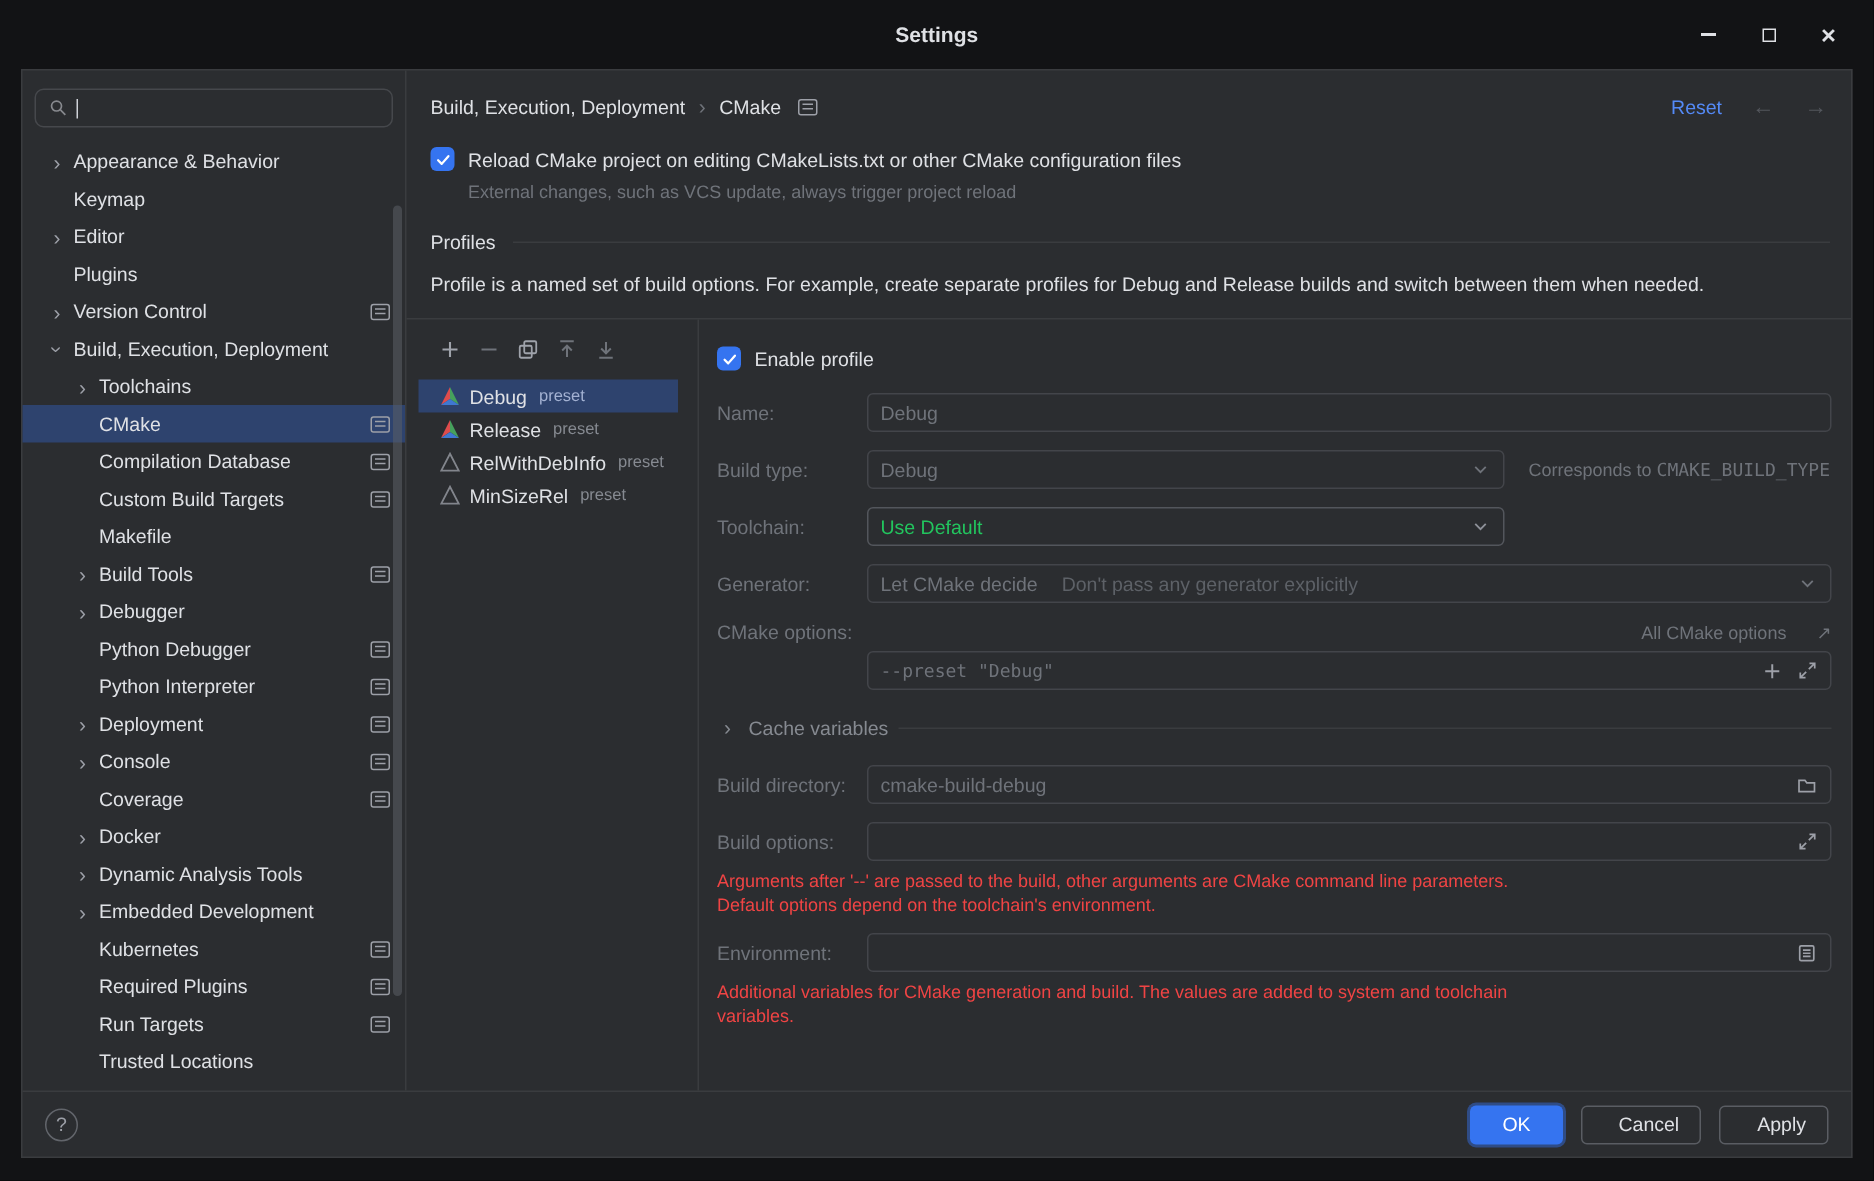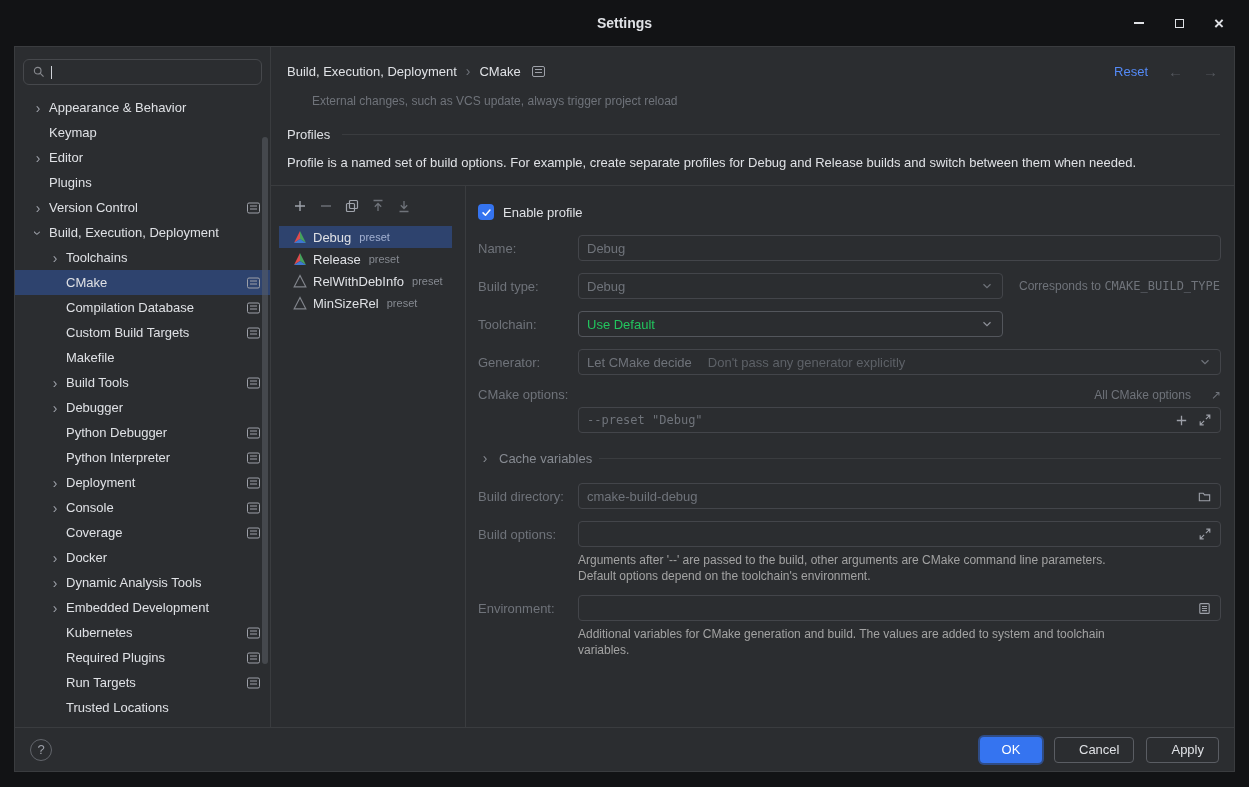--- a/index.html
+++ b/index.html
@@ -84,21 +84,21 @@
   .f-input:not(.enabled) .combo-arrow { color:#6f737a; }
   .field-hint { margin-left:16px; color:#6f737a; font-size:12px; white-space:nowrap; }
   .mono { font-family:"DejaVu Sans Mono", monospace; font-size:12px; }
   .gen-hint { color:#5d6167; margin-left:10px; }
   .input-icons { margin-left:auto; display:flex; align-items:center; gap:9px; color:#9da0a8; flex:none; }
   .input-icons span { display:flex; cursor:pointer; }
   .options-head { display:flex; align-items:center; margin-bottom:5px; }
   .options-link { margin-left:auto; color:#6f737a; font-size:12px; cursor:pointer; display:flex; align-items:center; gap:20px; }
   .cache-row { display:flex; align-items:center; gap:7px; color:#868a91; margin:5px 0 17px; cursor:pointer; }
   .cache-row .chev { color:#868a91; margin:0; }
-  .help-text { margin-left:100px; color:#a3a3a3; font-size:12px; line-height:16px; margin-bottom:11px; }
+  .help-text { color:#ef4444; font-size:12px; line-height:16px; margin-bottom:11px; }
   .help-text.wrap { max-width:555px; }
 
   
   .footer { height:44px; flex:none; border-top:1px solid #3a3c3f; display:flex; align-items:center; padding:0 15px; }
   .help-btn { width:22px; height:22px; border:1.5px solid #62656b; border-radius:50%; color:#9da0a8; display:flex; align-items:center; justify-content:center; font-size:13px; cursor:pointer; }
   .footer-buttons { margin-left:auto; display:flex; gap:12px; }
   .btn { height:26px; border-radius:4px; display:flex; align-items:center; justify-content:center; font-size:13px; cursor:pointer; padding:0 14px;text-align:center; }
   .btn-ok { background:#3574f0; color:#fff; min-width:62px; box-shadow:0 0 0 2px rgba(53,116,240,.45); }
   .btn-secondary { border:1px solid #5a5d63; color:#dfe1e5; min-width:72px; background:transparent;padding-left:24px; }
 </style>
@@ -287,20 +287,28 @@
                 <span class="mini-win"></span>
               </span>
           </div>
           <div class="pane-header-right">
             <span class="reset-link">Reset</span>
             <span class="nav-arrow">←</span>
             <span class="nav-arrow">→</span>
           </div>
         </div>
 
+        <div class="reload-row">
+          <span class="checkbox">
+              <svg width="11" height="11" viewBox="0 0 16 16" fill="none" stroke="#fff" stroke-width="2.2" stroke-linecap="round" stroke-linejoin="round">
+                <polyline points="3,8.5 6.5,12 13,4.5"></polyline>
+              </svg>
+            </span>
+          <span>Reload CMake project on editing CMakeLists.txt or other CMake configuration files</span>
+        </div>
         <div class="reload-hint">External changes, such as VCS update, always trigger project reload</div>
 
         <div class="profiles-title-row">
           <span>Profiles</span>
           <span class="hr"></span>
         </div>
         <div class="profiles-desc">Profile is a named set of build options. For example, create separate profiles for Debug and Release builds and switch between them when needed.</div>
 
         <div class="editor">
 

